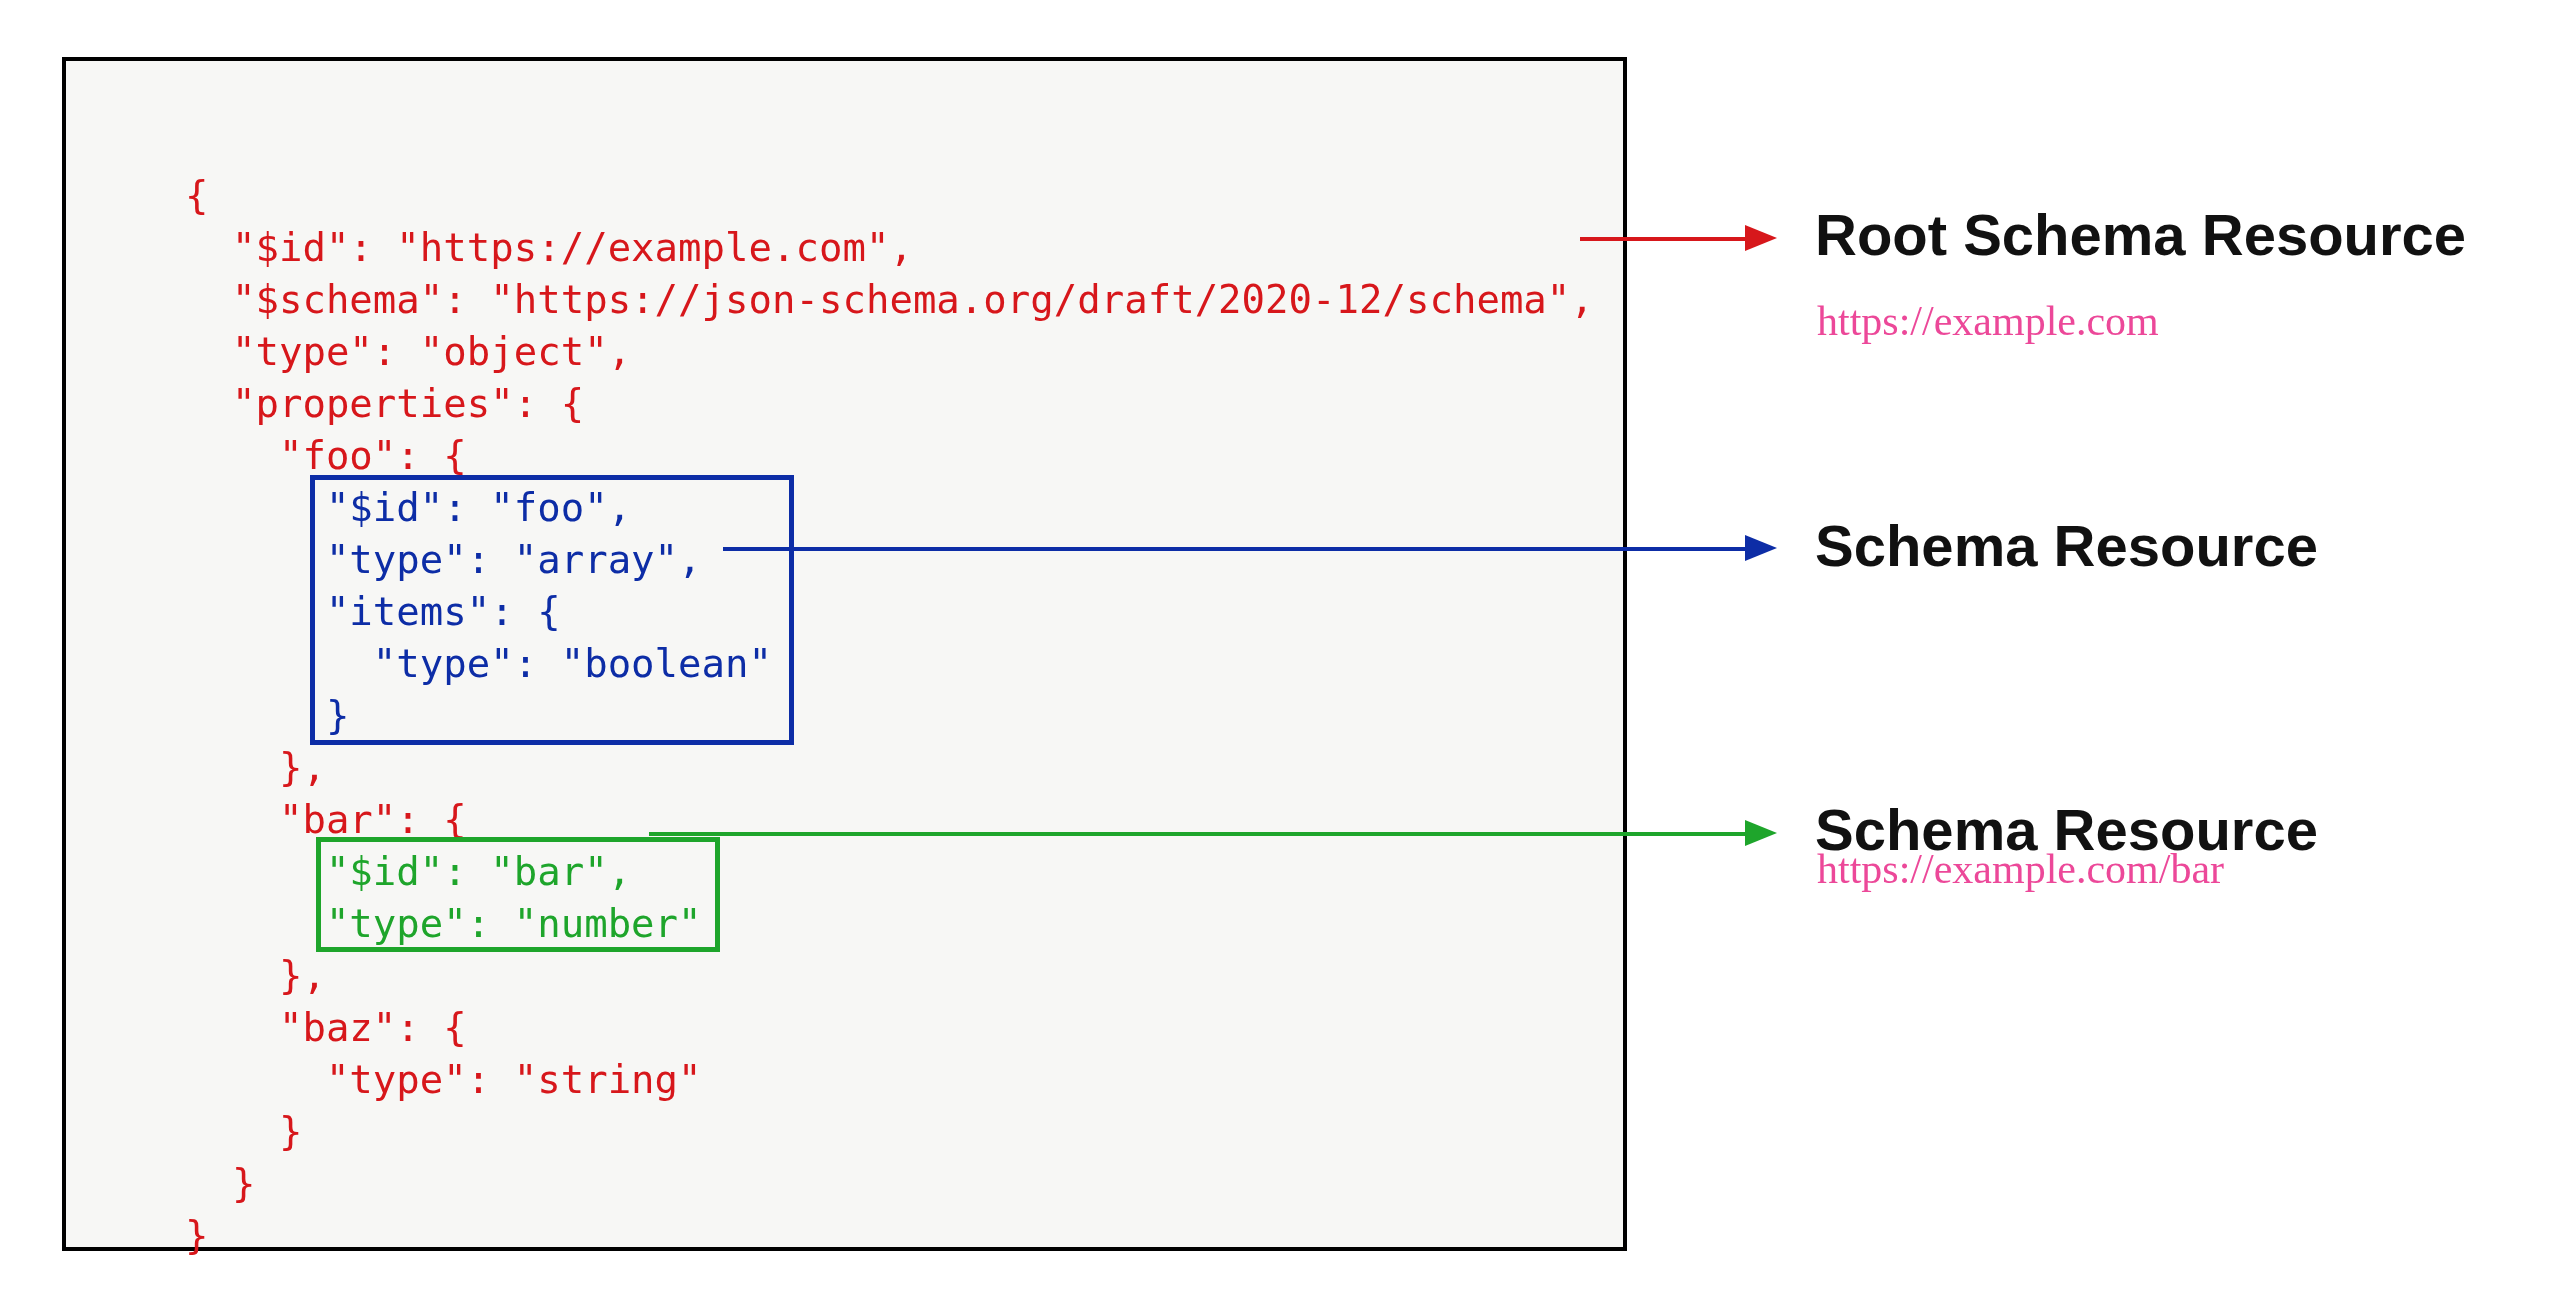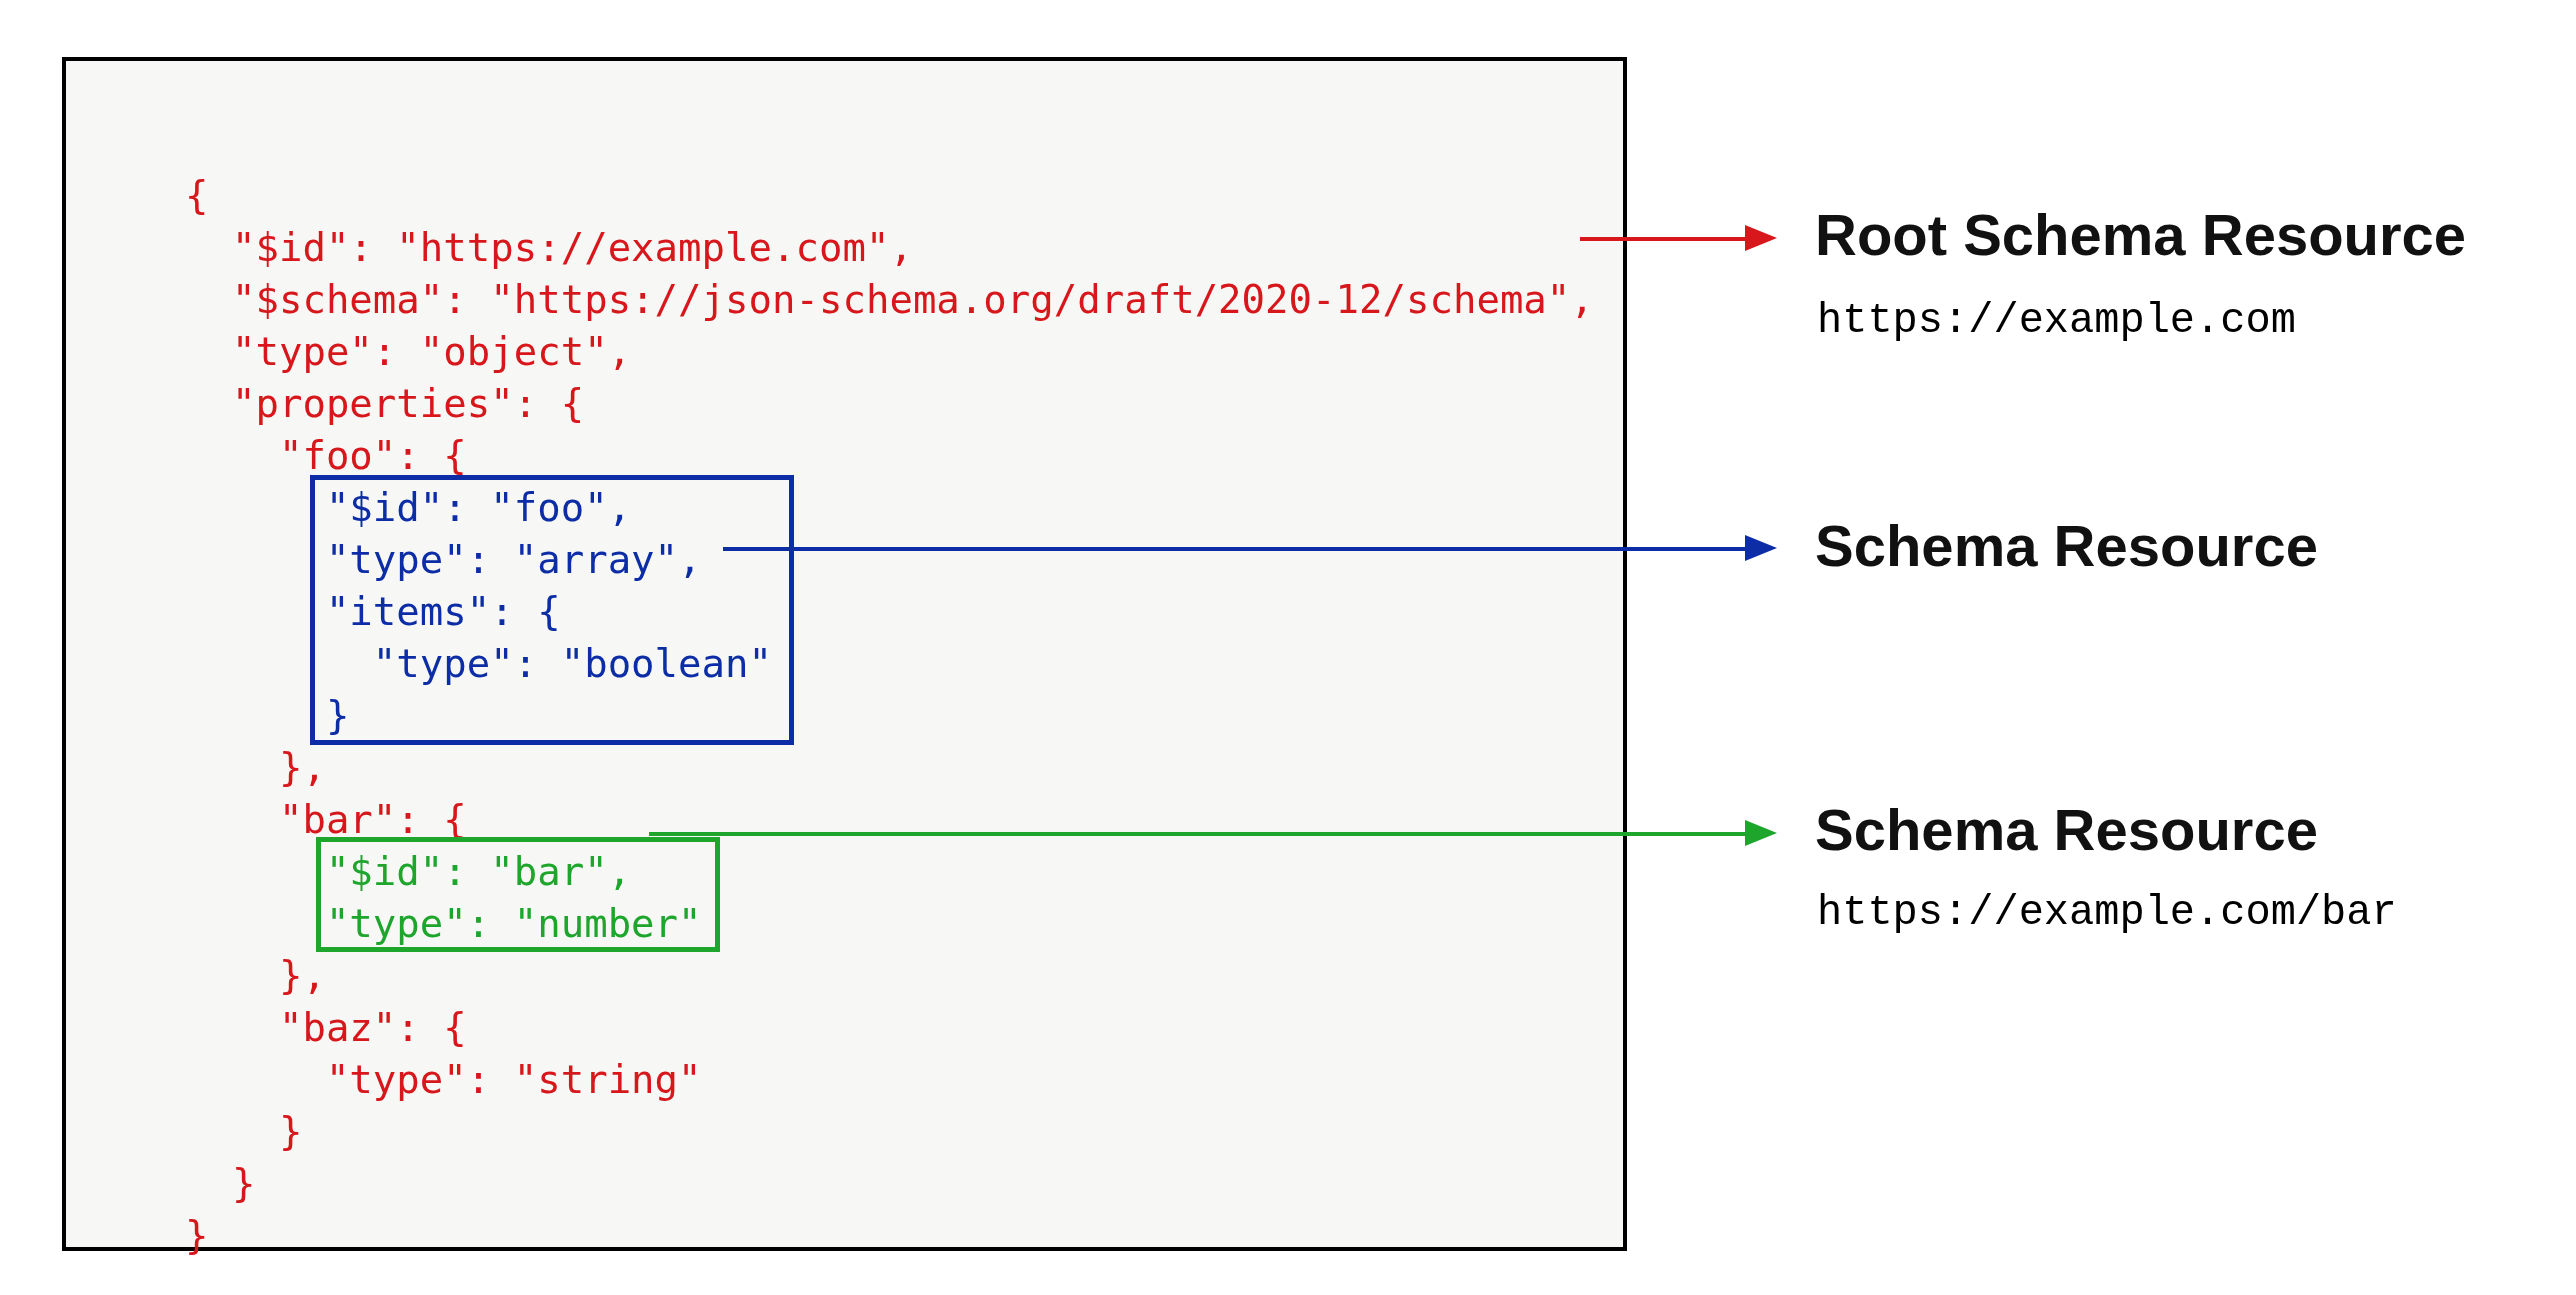--- a/index.html
+++ b/index.html
@@ -46,27 +46,27 @@
   .arrow-green .shaft{background:var(--green);} .arrow-green .head{border-left-color:var(--green);}
   
   .ann-title{
     position:absolute; left:1815px;
     font-family:"Liberation Sans", sans-serif; font-weight:700;
     font-size:58px; line-height:58px; color:var(--label_text);
     white-space:nowrap;
   }
   .ann-url{
     position:absolute; left:1817px;
-    font-family:Liberation Mono, monospace;
-    font-size:42px; line-height:42px; color:#000000;
+    font-family:Liberation Serif, serif;
+    font-size:42px; line-height:42px; color:#ec4899;
     white-space:nowrap;
   }
   .t1{top:206px;text-align:right;} .u1{top:300px;}
   .t2{top:517px;} .u2{top:610px;}
-  .t3{top:801px;} .u3{top:892px;}
+  .t3{top:801px;} .u3{top:848px;}
 </style>
 </head>
 <body>
 
 <div class="canvas">
 
   <div class="code-panel">
     <div class="code-block"><div class="code-line c-red">{</div><div class="code-line c-red">  "$id": "https://example.com",</div><div class="code-line c-red">  "$schema": "https://json-schema.org/draft/2020-12/schema",</div><div class="code-line c-red">  "type": "object",</div><div class="code-line c-red">  "properties": {</div><div class="code-line c-red">    "foo": {</div><div class="code-line c-blue">      "$id": "foo",</div><div class="code-line c-blue">      "type": "array",</div><div class="code-line c-blue">      "items": {</div><div class="code-line c-blue">        "type": "boolean"</div><div class="code-line c-blue">      }</div><div class="code-line c-red">    },</div><div class="code-line c-red">    "bar": {</div><div class="code-line c-green">      "$id": "bar",</div><div class="code-line c-green">      "type": "number"</div><div class="code-line c-red">    },</div><div class="code-line c-red">    "baz": {</div><div class="code-line c-red">      "type": "string"</div><div class="code-line c-red">    }</div><div class="code-line c-red">  }</div><div class="code-line c-red">}</div></div>
 
     <div class="hl-box hl-blue"></div>

